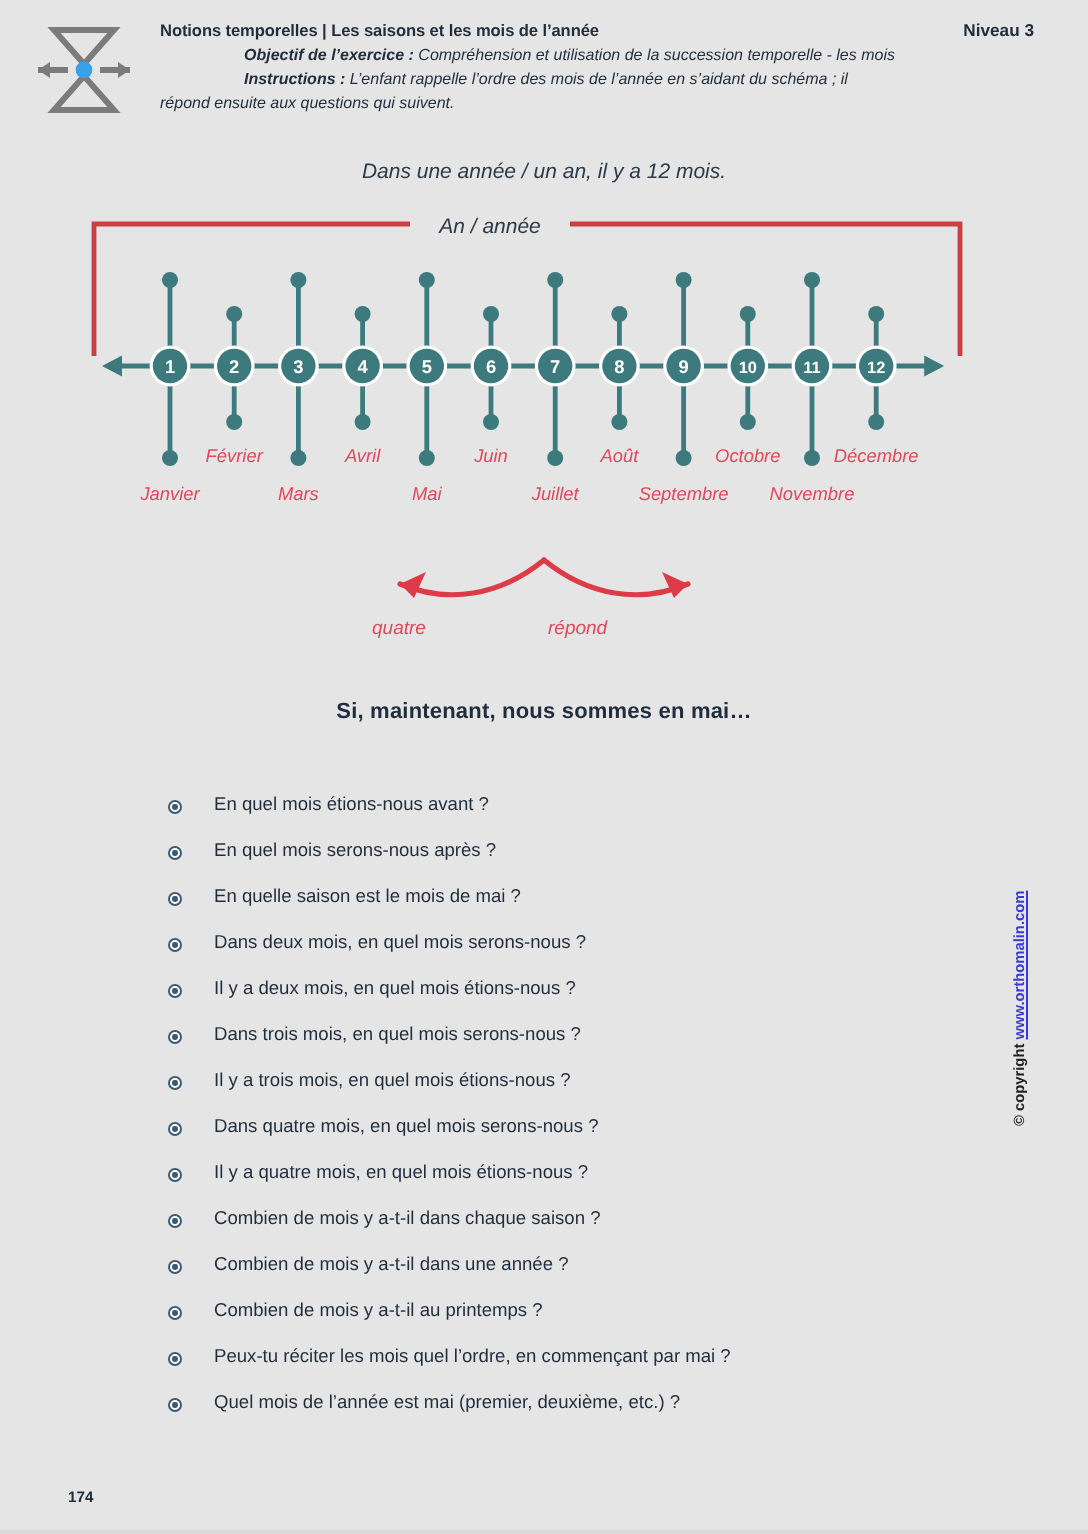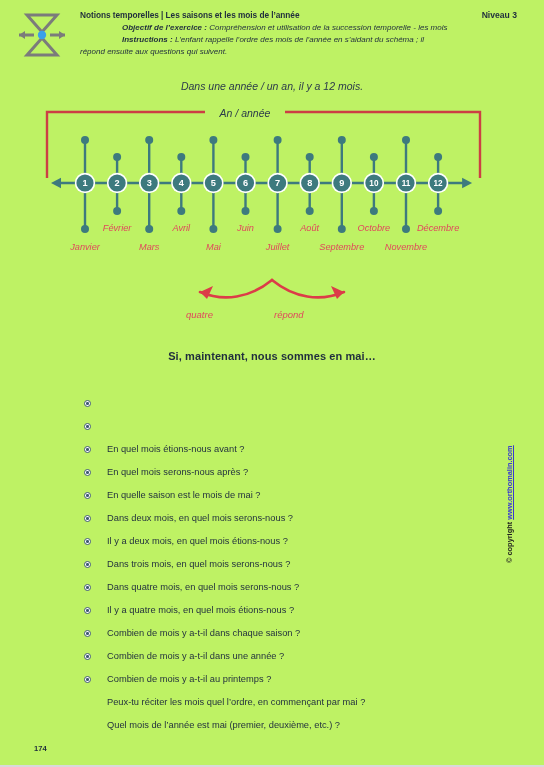--- a/index.html
+++ b/index.html
@@ -7,21 +7,21 @@
     padding: 0;
     background: #ffffff;
   }
   body {
     font-family: "Liberation Sans", sans-serif;
   }
   #page {
     position: relative;
     width: 544px;
     height: 767px;
-    background: #bef264;
+    background: #e5e5e5;
     overflow: hidden;
     box-sizing: border-box;
     border-bottom: 2px solid #d9d9d9;
   }
 
   
   #header {
     position: absolute;
     left: 0; top: 0;
     width: 544px;
@@ -140,21 +140,20 @@
     width: 2.4px; height: 2.4px;
     border-radius: 50%;
     background: #3f5a72;
   }
   .q-text {
     margin-left: 23px;
     font-size: 9.3px;
     color: #1f2d3d;
     line-height: 11px;
     white-space: nowrap;
-    margin-top: 47px;
   }
 
   
   #copyright {
     position: absolute;
     left: 505px;
     top: 563px;
     width: 130px;
     transform: rotate(-90deg);
     transform-origin: 0 0;
@@ -383,20 +382,24 @@
       <div class="q-row">
         <span class="q-bullet"></span>
         <span class="q-text">Il y a deux mois, en quel mois étions-nous ?</span>
       </div>
       <div class="q-row">
         <span class="q-bullet"></span>
         <span class="q-text">Dans trois mois, en quel mois serons-nous ?</span>
       </div>
       <div class="q-row">
         <span class="q-bullet"></span>
+        <span class="q-text">Il y a trois mois, en quel mois étions-nous ?</span>
+      </div>
+      <div class="q-row">
+        <span class="q-bullet"></span>
         <span class="q-text">Dans quatre mois, en quel mois serons-nous ?</span>
       </div>
       <div class="q-row">
         <span class="q-bullet"></span>
         <span class="q-text">Il y a quatre mois, en quel mois étions-nous ?</span>
       </div>
       <div class="q-row">
         <span class="q-bullet"></span>
         <span class="q-text">Combien de mois y a-t-il dans chaque saison ?</span>
       </div>

